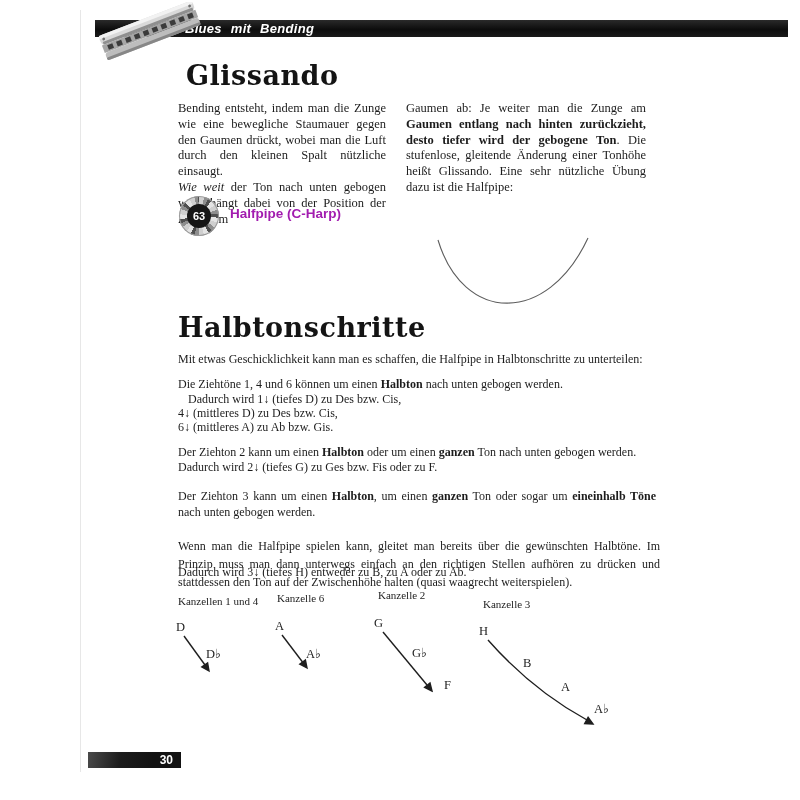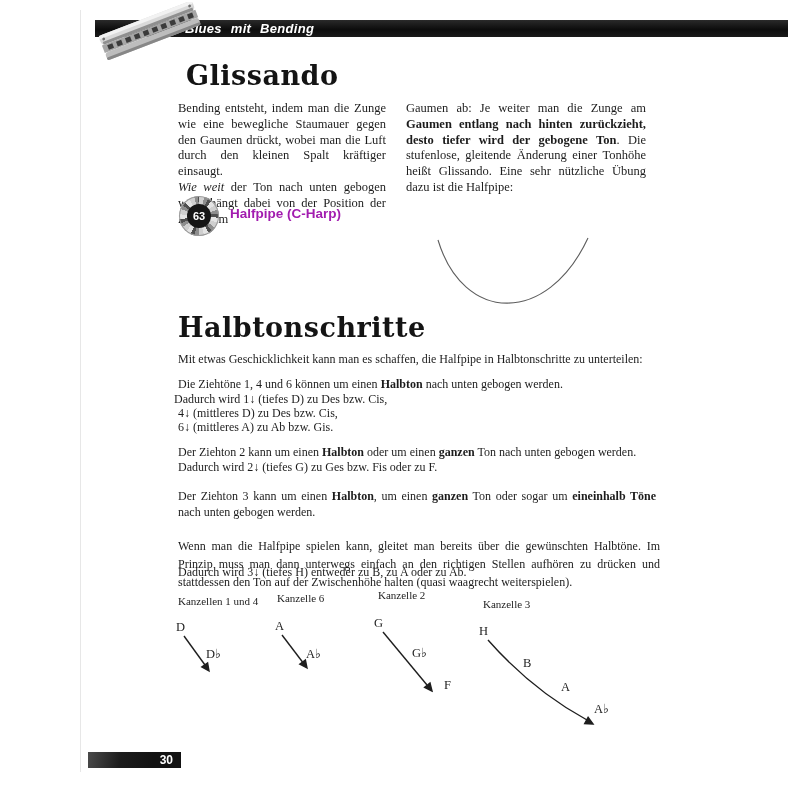--- a/index.html
+++ b/index.html
@@ -73,40 +73,40 @@
       </g>
       <rect x="8" y="33" width="100" height="8" rx="3.5" fill="#bdbdbd"></rect>
       <rect x="8" y="38" width="100" height="3" rx="1.5" fill="#878787"></rect>
       <circle cx="12" cy="19.5" r="1.4" fill="#6f6f6f"></circle>
         <circle cx="104" cy="19.5" r="1.4" fill="#6f6f6f"></circle>
     </g>
   </svg>
 
   <h1 class="display-heading" style="left:178px;top:52px;margin:8px;">Glissando</h1>
 
-  <div class="col" style="left:178px;top:101px;width:208px;"><span>Bending entsteht, indem man die Zunge wie eine bewegliche Staumauer gegen den Gaumen drückt, wobei man die Luft durch den kleinen Spalt kräftiger einsaugt.
+  <div class="col" style="left:178px;top:101px;width:208px;"><span>Bending entsteht, indem man die Zunge wie eine bewegliche Staumauer gegen den Gaumen drückt, wobei man die Luft durch den kleinen Spalt nützliche einsaugt.
 </span><span style="font-style: italic;">Wie weit</span><span> der Ton nach unten gebogen wird, hängt dabei von der Position der Zunge am</span></div>
   <div class="col" style="left:406px;top:101px;width:240px;"><span>Gaumen ab: Je weiter man die Zunge am </span><span style="font-weight: 700;">Gaumen entlang nach hinten zurückzieht, desto tiefer wird der gebogene Ton</span><span>. Die stufenlose, gleitende Änderung einer Tonhöhe heißt Glissando. Eine sehr nützliche Übung dazu ist die Halfpipe:</span></div>
 
   <div class="track-badge">
     <span class="num">63</span>
   </div>
   <div class="track-title">Halfpipe (C-Harp)</div>
 
 
   <svg style="left:425px;top:228px;" width="175" height="85" viewBox="0 0 175 85">
     <path d="M 13 12 C 38 95, 122 98, 163 10" fill="none" stroke="#5d5d5d" stroke-width="1.1"></path>
   </svg>
 
   <h1 class="display-heading" style="left:178px;top:312px;margin:0;">Halbtonschritte</h1>
 
   <div class="tline" style="left:178px;top:352px;">Mit etwas Geschicklichkeit kann man es schaffen, die Halfpipe in Halbtonschritte zu unterteilen:</div>
 
   <div class="tline" style="left:178px;top:377px;"><span>Die Ziehtöne 1, 4 und 6 können um einen </span><span style="font-weight: 700;">Halbton</span><span> nach unten gebogen werden.</span></div>
-  <div class="tline" style="left:174px;top:392px;">Dadurch wird 1↓ (tiefes D) zu Des bzw. Cis,</div>
+  <div class="tline" style="left:188px;top:392px;">Dadurch wird 1↓ (tiefes D) zu Des bzw. Cis,</div>
   <div class="tline" style="left:178px;top:406px;">4↓ (mittleres D) zu Des bzw. Cis,</div>
   <div class="tline" style="left:178px;top:420px;">6↓ (mittleres A) zu Ab bzw. Gis.</div>
 
   <div class="tline" style="left:178px;top:445px;"><span>Der Ziehton 2 kann um einen </span><span style="font-weight: 700;">Halbton</span><span> oder um einen </span><span style="font-weight: 700;">ganzen</span><span> Ton nach unten gebogen werden.</span></div>
   <div class="tline" style="left:178px;top:460px;">Dadurch wird 2↓ (tiefes G) zu Ges bzw. Fis oder zu F.</div>
 
   <div class="block" style="left:178px;top:489px;width:478px;line-height:15.5px;"><span>Der Ziehton 3 kann um einen </span><span style="font-weight: 700;">Halbton</span><span>, um einen </span><span style="font-weight: 700;">ganzen</span><span> Ton oder sogar um </span><span style="font-weight: 700;">eineinhalb Töne</span><span> nach unten gebogen werden.</span></div>
   <div class="tline" style="left:178px;top:521px;margin-top:44px;">Dadurch wird 3↓ (tiefes H) entweder zu B, zu A oder zu Ab.</div>
 
   <div class="block" style="left:178px;top:537px;width:482px;line-height:18px;">Wenn man die Halfpipe spielen kann, gleitet man bereits über die gewünschten Halbtöne. Im Prinzip muss man dann unterwegs einfach an den richtigen Stellen aufhören zu drücken und stattdessen den Ton auf der Zwischenhöhe halten (quasi waagrecht weiterspielen).</div>

